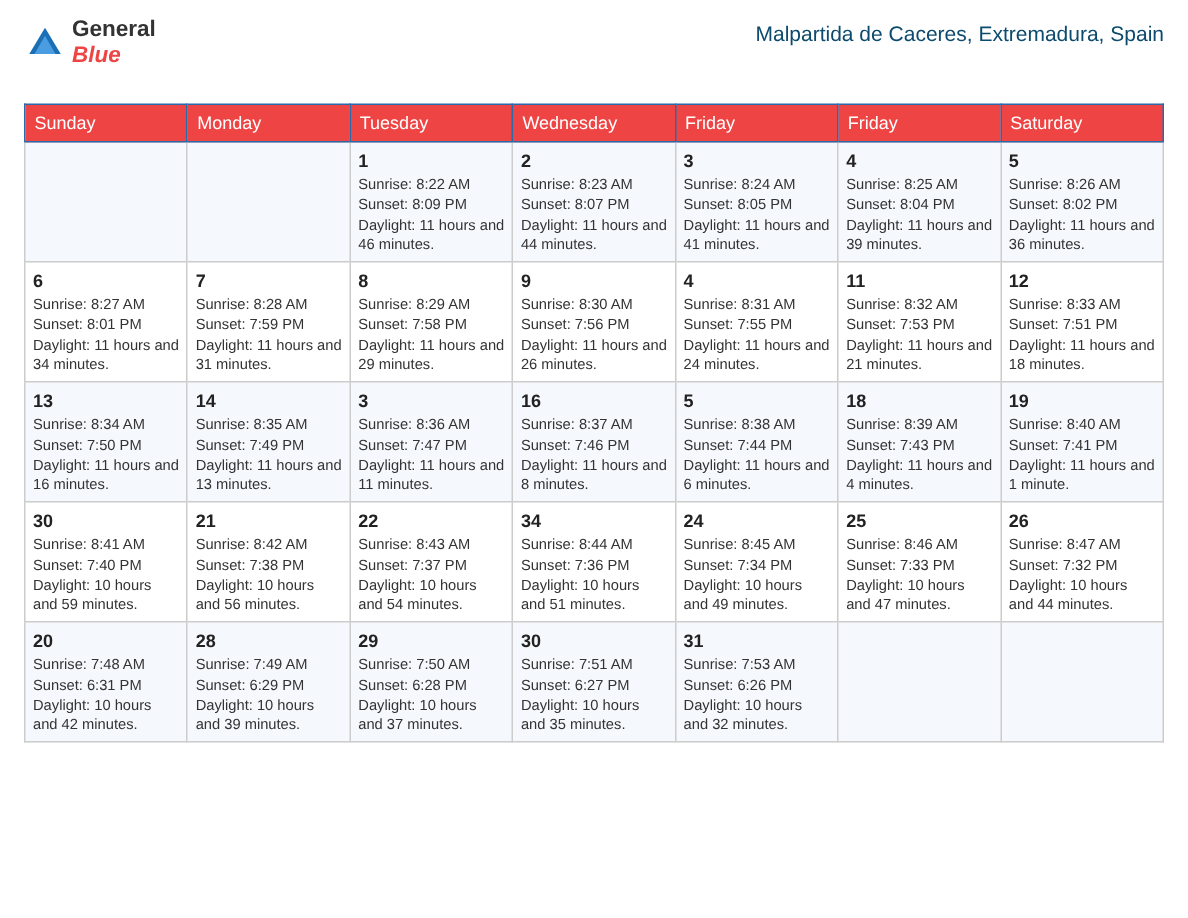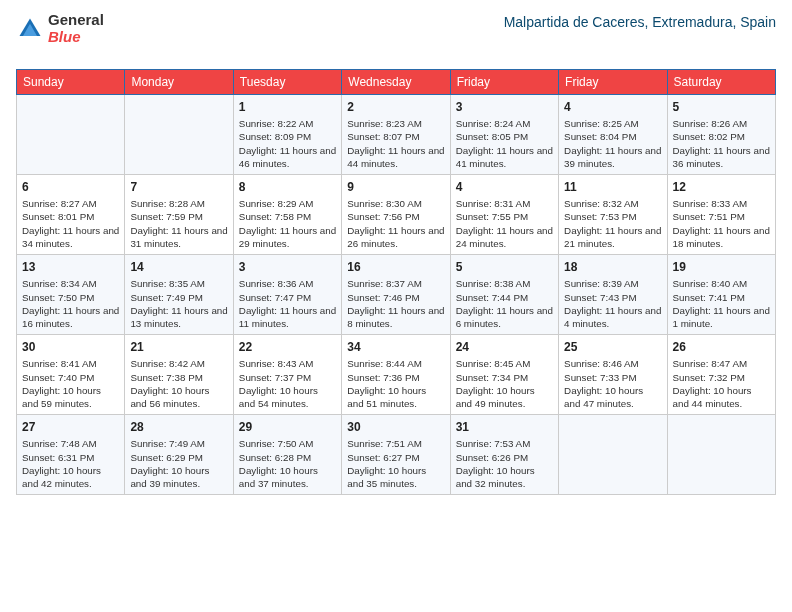--- a/index.html
+++ b/index.html
@@ -245,21 +245,21 @@
             <span class="day-num">25</span>
             <div class="day-info">Sunrise: 8:46 AM<br>Sunset: 7:33 PM<br>Daylight: 10 hours and 47 minutes.</div>
           </td>
           <td>
             <span class="day-num">26</span>
             <div class="day-info">Sunrise: 8:47 AM<br>Sunset: 7:32 PM<br>Daylight: 10 hours and 44 minutes.</div>
           </td>
         </tr>
         <tr>
           <td>
-            <span class="day-num">27</span>
+            <span class="day-num">20</span>
             <div class="day-info">Sunrise: 7:48 AM<br>Sunset: 6:31 PM<br>Daylight: 10 hours and 42 minutes.</div>
           </td>
           <td>
             <span class="day-num">28</span>
             <div class="day-info">Sunrise: 7:49 AM<br>Sunset: 6:29 PM<br>Daylight: 10 hours and 39 minutes.</div>
           </td>
           <td>
             <span class="day-num">29</span>
             <div class="day-info">Sunrise: 7:50 AM<br>Sunset: 6:28 PM<br>Daylight: 10 hours and 37 minutes.</div>
           </td>

